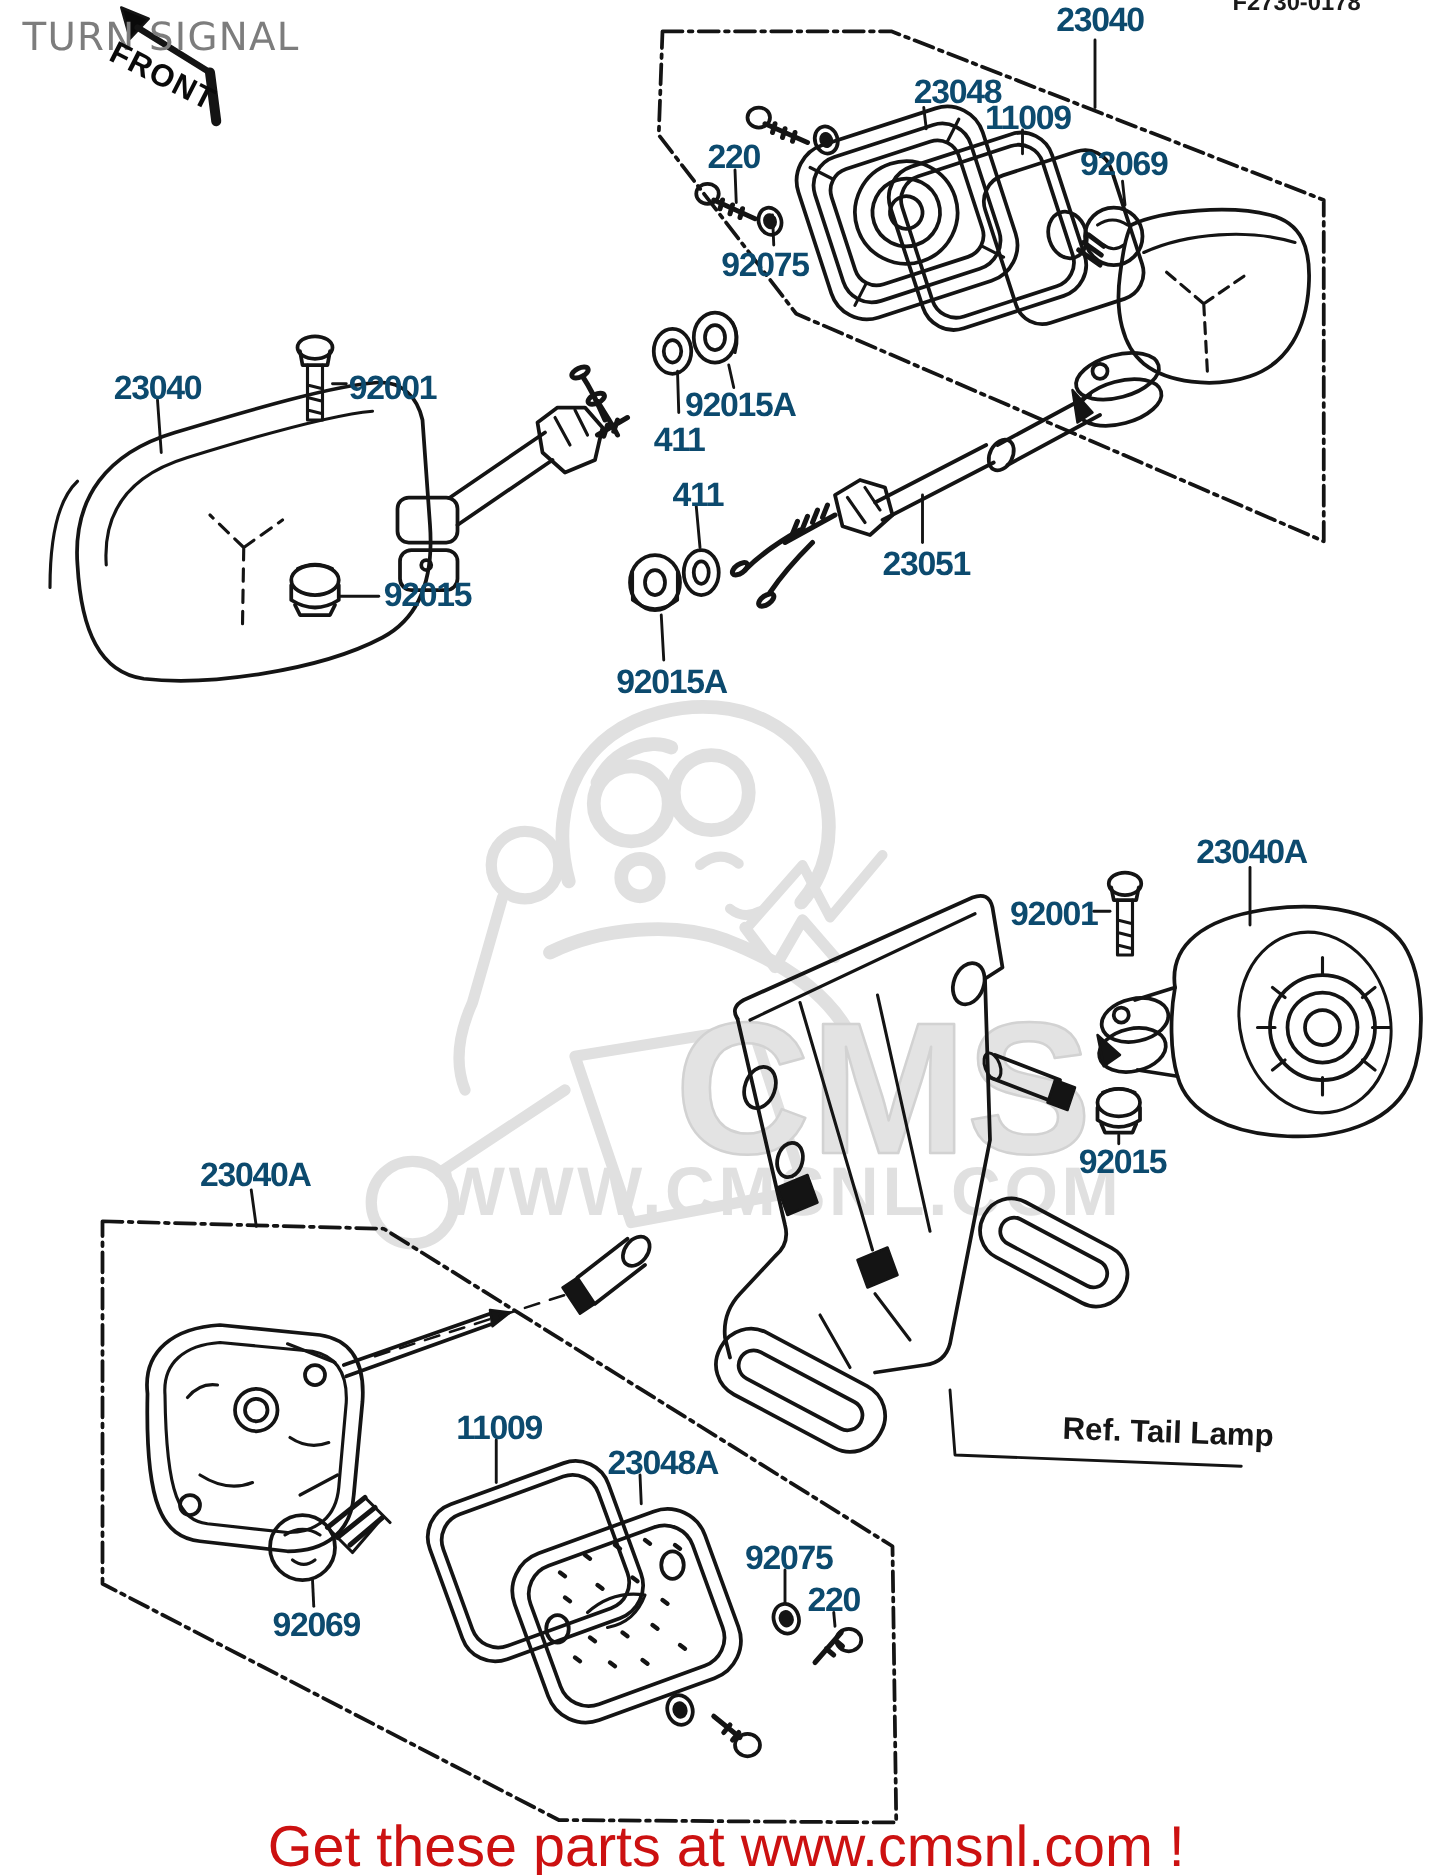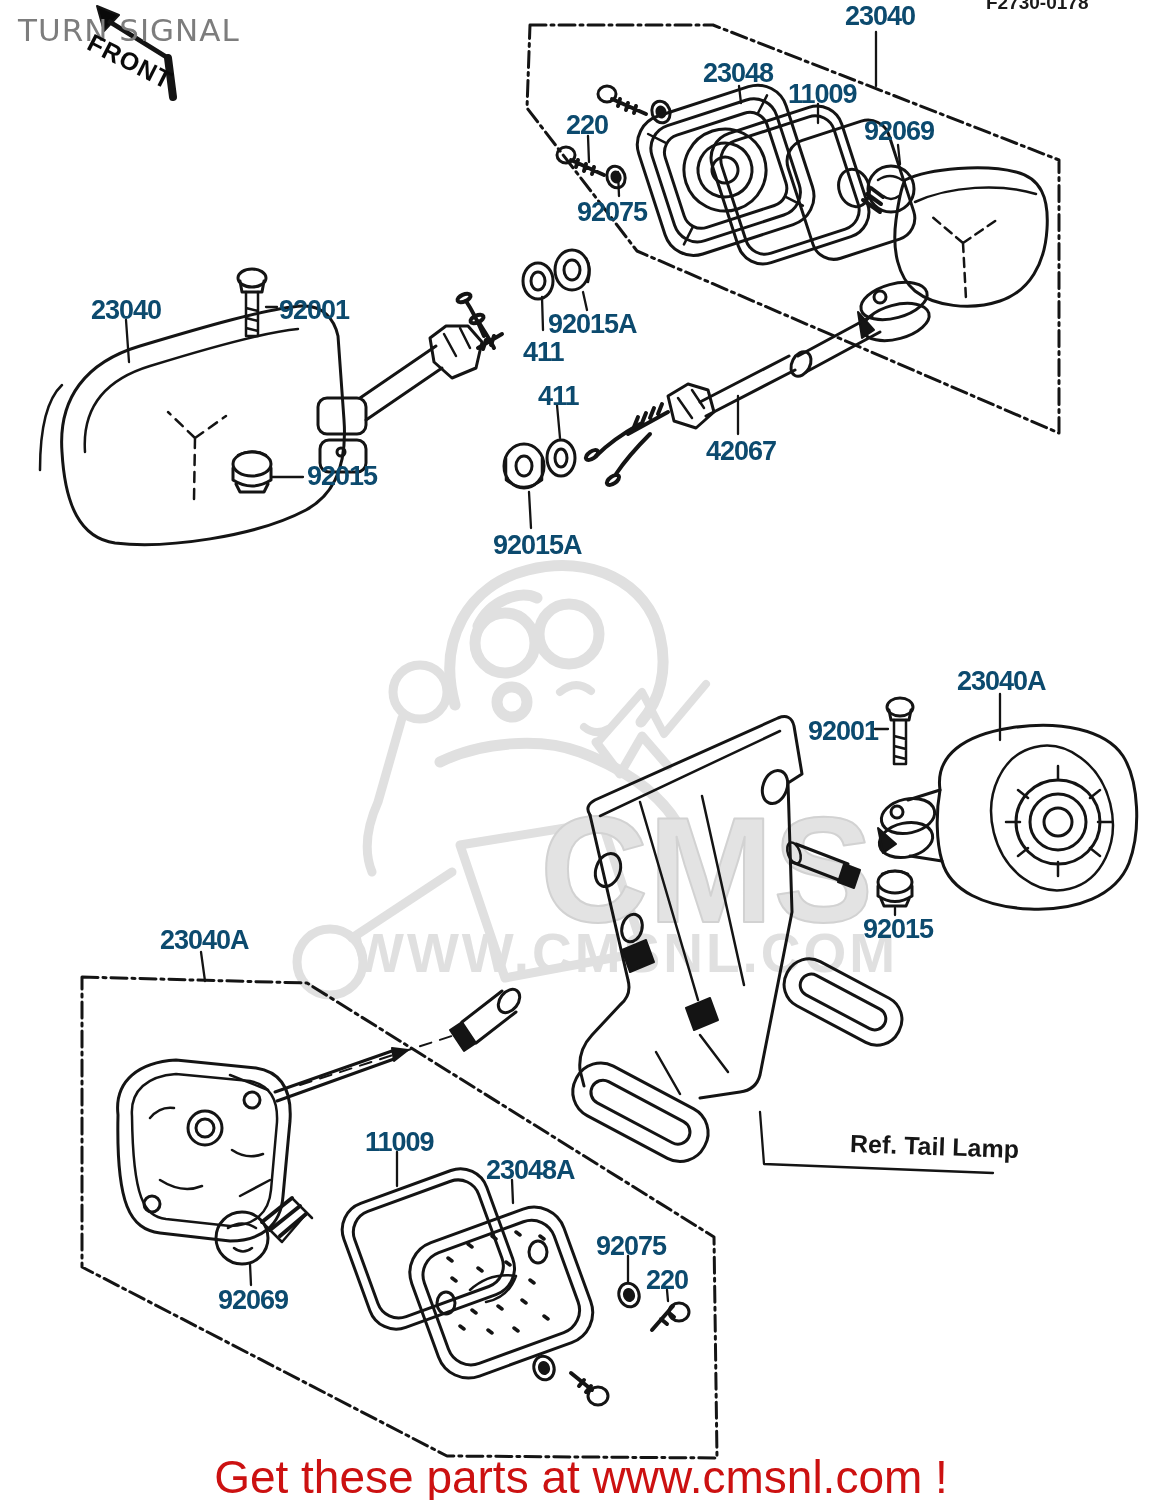--- a/index.html
+++ b/index.html
@@ -293,32 +293,32 @@
       <path d="M760,1112 L764,1164 L993,1173"></path>
     </g>
   </g>
 </svg>
 
 <div id="page-title">TURN SIGNAL</div>
 <div id="doc-code">F2730-0178</div>
 <div id="front-stamp">FRONT</div>
 
 <div class="plabel" style="left:845px;top:1px">23040</div>
-<div class="plabel" style="left:703px;top:58px">23048</div>
+<div class="plabel" style="left:731px;top:58px">23048</div>
 <div class="plabel" style="left:788px;top:79px">11009</div>
 <div class="plabel" style="left:864px;top:116px">92069</div>
 <div class="plabel" style="left:566px;top:110px">220</div>
 <div class="plabel" style="left:577px;top:197px">92075</div>
 <div class="plabel" style="left:91px;top:295px">23040</div>
 <div class="plabel" style="left:279px;top:295px">92001</div>
 <div class="plabel" style="left:548px;top:309px">92015A</div>
 <div class="plabel" style="left:523px;top:337px">411</div>
 <div class="plabel" style="left:538px;top:381px">411</div>
 <div class="plabel" style="left:307px;top:461px">92015</div>
-<div class="plabel" style="left:706px;top:436px">42067</div>
+<div class="plabel" style="left:706px;top:436px">23051</div>
 <div class="plabel" style="left:493px;top:530px">92015A</div>
 <div class="plabel" style="left:957px;top:666px">23040A</div>
 <div class="plabel" style="left:808px;top:716px">92001</div>
 <div class="plabel" style="left:863px;top:914px">92015</div>
 <div class="plabel" style="left:160px;top:925px">23040A</div>
 <div class="plabel" style="left:365px;top:1127px">11009</div>
 <div class="plabel" style="left:486px;top:1155px">23048A</div>
 <div class="plabel" style="left:218px;top:1285px">92069</div>
 <div class="plabel" style="left:596px;top:1231px">92075</div>
 <div class="plabel" style="left:646px;top:1265px">220</div>

